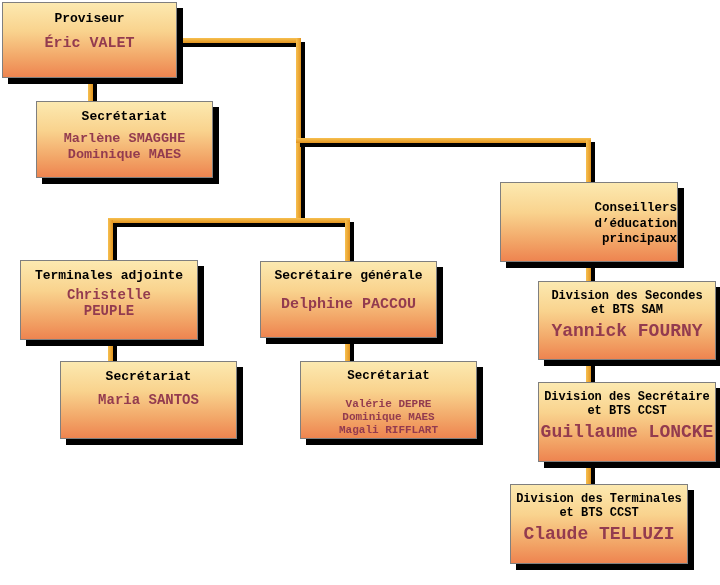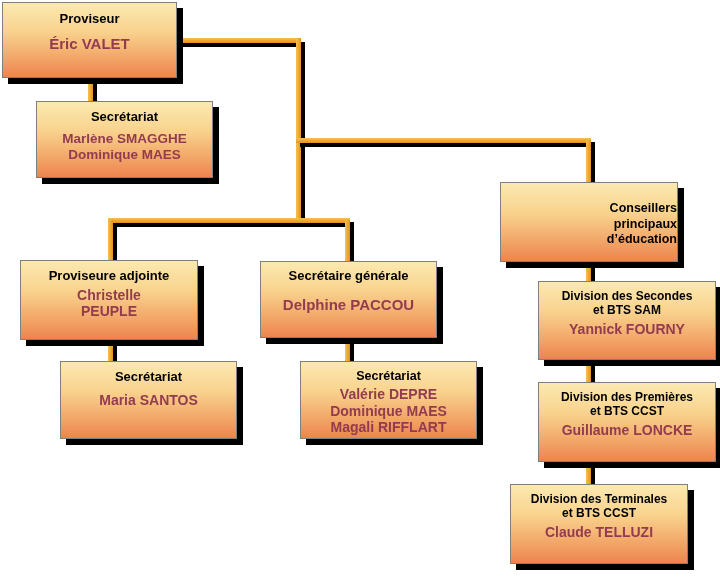--- a/index.html
+++ b/index.html
@@ -1,21 +1,21 @@
 <!DOCTYPE html>
 <html><head>
 <meta charset="utf-8">
 <style>
   html,body{margin:0;padding:0;background:#ffffff;}
   .canvas{
     position:relative;
     width:720px;height:585px;
     background:#ffffff;
     overflow:hidden;
-    font-family:Liberation Sans, sans-serif;
+    font-family:Liberation Mono, monospace;
     font-weight:700;
   }
   
   .line{position:absolute;z-index:1;}
   .line.h{background:linear-gradient(180deg,#f7c050 0%,#e2941f 100%);box-shadow:4px 4px 0 #000;}
   .line.v{background:linear-gradient(90deg,#f7c050 0%,#e2941f 100%);box-shadow:4px 4px 0 #000;}
   .c-prov-right  {left:177px;top:38px;width:124px;height:5px;}
   .c-main-vert   {left:296px;top:38px;width:5px;height:185px;}
   .c-right-horiz {left:296px;top:138px;width:295px;height:5px;}
   .c-cpe-vert    {left:586px;top:140px;width:5px;height:44px;}
@@ -47,26 +47,26 @@
   #proviseure-adjointe  {left:20px; top:260px;width:178px;height:80px;}
   #proviseure-adjointe .names{font-size:14px;margin-top:3px;}
   #secretaire-generale  {left:260px;top:261px;width:177px;height:77px;padding-top:6px;text-align:center;}
   #secretaire-generale .names{font-size:15px;margin-top:12px;}
   #conseillers-principaux{left:500px;top:182px;width:178px;height:80px;padding-top:18px;text-align:right;}
   #conseillers-principaux .title{font-size:12.5px;line-height:1.25;}
   #secretariat-adjointe {left:60px; top:361px;width:177px;height:78px;}
   #secretariat-adjointe .names{font-size:14px;margin-top:7px;}
   #secretariat-generale {left:300px;top:361px;width:177px;height:78px;}
   #secretariat-generale .title{font-size:12.5px;}
-  #secretariat-generale .names{font-size:14px;margin-top:2px;}
+  #secretariat-generale .names{font-size:11px;margin-top:14px;}
   #division-secondes    {left:538px;top:281px;width:178px;height:79px;}
   #division-premieres   {left:538px;top:382px;width:178px;height:80px;}
   #division-terminales  {left:510px;top:484px;width:178px;height:80px;}
   .division .title{font-size:12px;line-height:1.2;}
-  .division .names{font-size:14px;margin-top:3px;}
+  .division .names{font-size:18px;margin-top:3px;}
 </style>
 </head>
 <body>
 
 <div class="canvas">
 
   <div class="line h c-prov-right"></div>
   <div class="line v c-main-vert"></div>
   <div class="line h c-right-horiz"></div>
   <div class="line v c-cpe-vert"></div>
@@ -94,42 +94,42 @@
       <span class="tline">Secrétariat</span>
     </div>
     <div class="names">
       <span class="nline">Marlène SMAGGHE</span>
       <span class="nline">Dominique MAES</span>
     </div>
   </div>
 
   <div class="node" id="proviseure-adjointe">
     <div class="title">
-      <span class="tline">Proviseure adjointe</span>
+      <span class="tline">Terminales adjointe</span>
     </div>
     <div class="names">
       <span class="nline">Christelle</span>
       <span class="nline">PEUPLE</span>
     </div>
   </div>
 
   <div class="node" id="secretaire-generale">
     <div class="title">
       <span class="tline">Secrétaire générale</span>
     </div>
     <div class="names">
       <span class="nline">Delphine PACCOU</span>
     </div>
   </div>
 
   <div class="node" id="conseillers-principaux">
     <div class="title">
       <span class="tline">Conseillers</span>
+      <span class="tline">d’éducation</span>
       <span class="tline">principaux</span>
-      <span class="tline">d’éducation</span>
     </div>
   </div>
 
   <div class="node" id="secretariat-adjointe">
     <div class="title">
       <span class="tline">Secrétariat</span>
     </div>
     <div class="names">
       <span class="nline">Maria SANTOS</span>
     </div>
@@ -151,21 +151,21 @@
       <span class="tline">Division des Secondes</span>
       <span class="tline">et BTS SAM</span>
     </div>
     <div class="names">
       <span class="nline">Yannick FOURNY</span>
     </div>
   </div>
 
   <div class="node division" id="division-premieres">
     <div class="title">
-      <span class="tline">Division des Premières</span>
+      <span class="tline">Division des Secrétaire</span>
       <span class="tline">et BTS CCST</span>
     </div>
     <div class="names">
       <span class="nline">Guillaume LONCKE</span>
     </div>
   </div>
 
   <div class="node division" id="division-terminales">
     <div class="title">
       <span class="tline">Division des Terminales</span>

